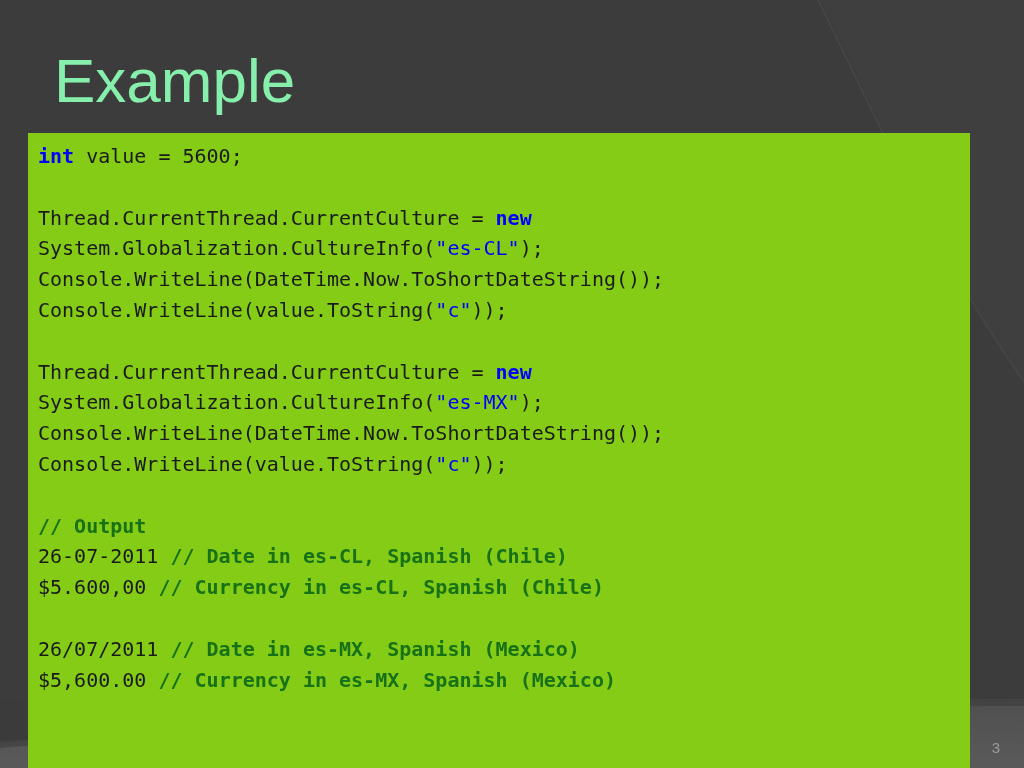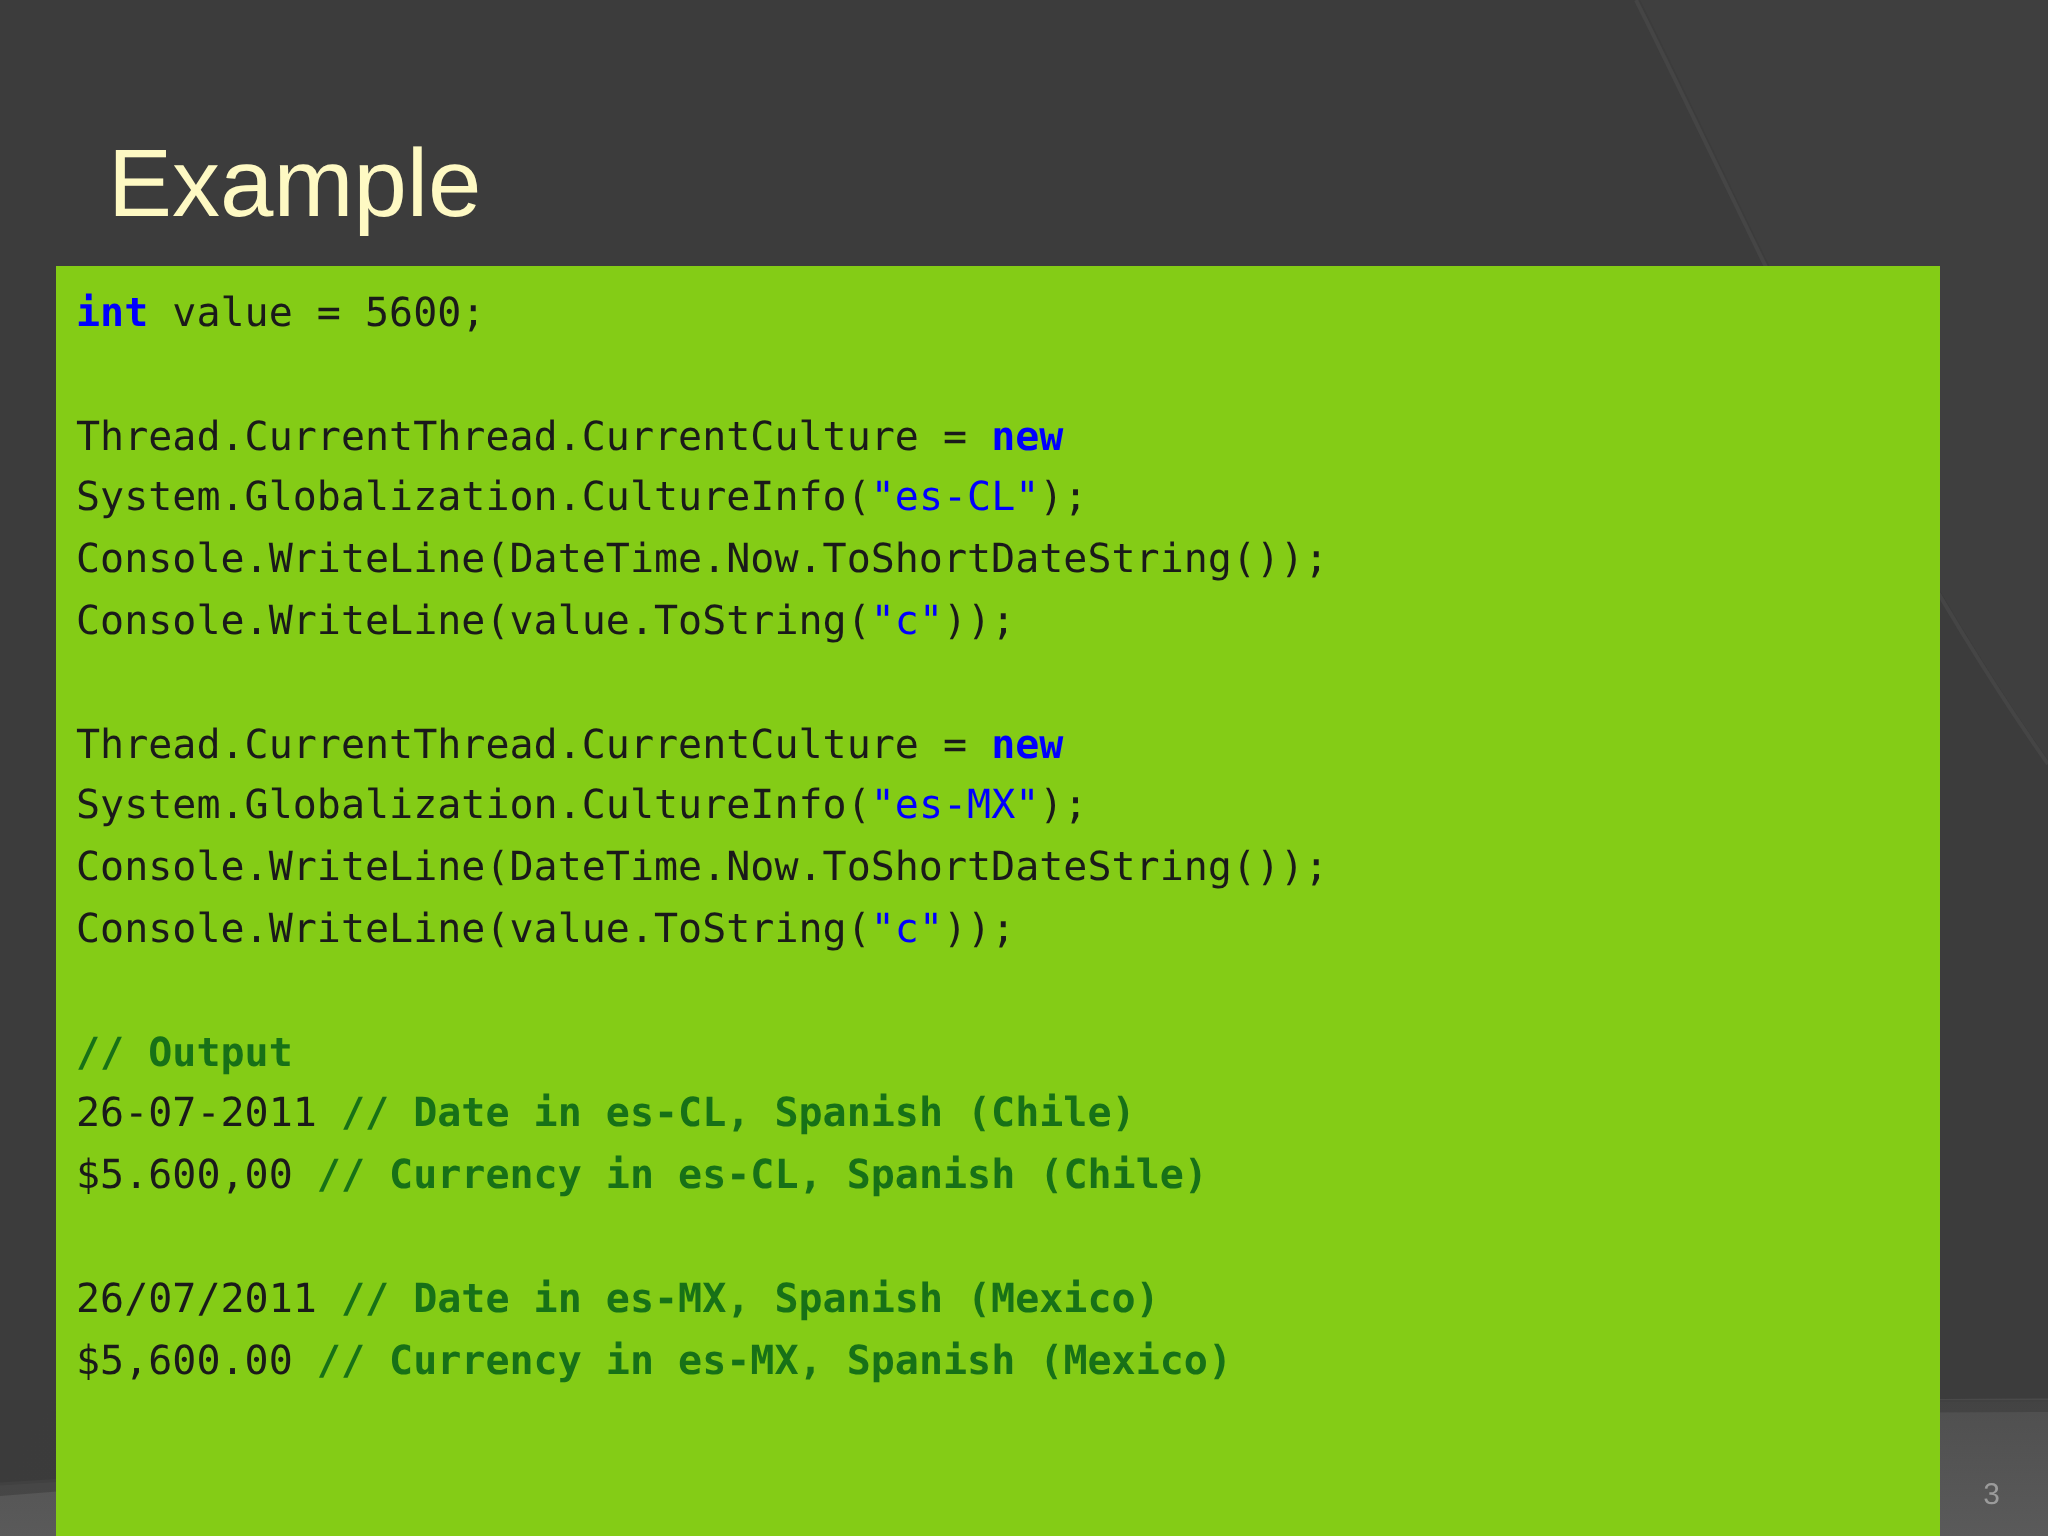--- a/index.html
+++ b/index.html
@@ -28,28 +28,27 @@
     width: 1024px;
     height: 768px;
     display: block;
   }
 
   
   .title {
     position: absolute;
     left: 54px;
     top: 46px;
-    font-size: 48px;
+    font-size: 62px;
     line-height: 70px;
     font-weight: 400;
-    color: #fef9c3;
+    color: #86efac;
     letter-spacing: 0px;
     white-space: nowrap;
     font-family: "Liberation Sans", sans-serif;
-    margin-top: 12px;
   }
 
   
   .code-card {
     position: absolute;
     left: 28px;
     top: 133px;
     width: 942px;
     height: 687px;
     background: #84cc16;

